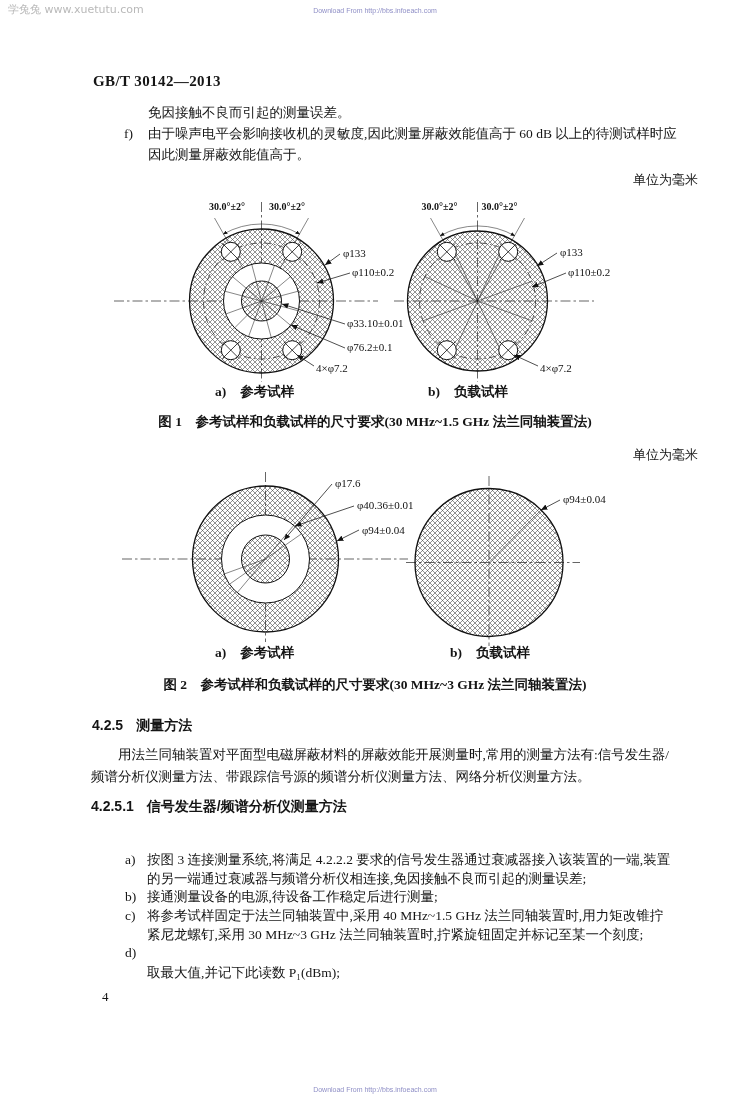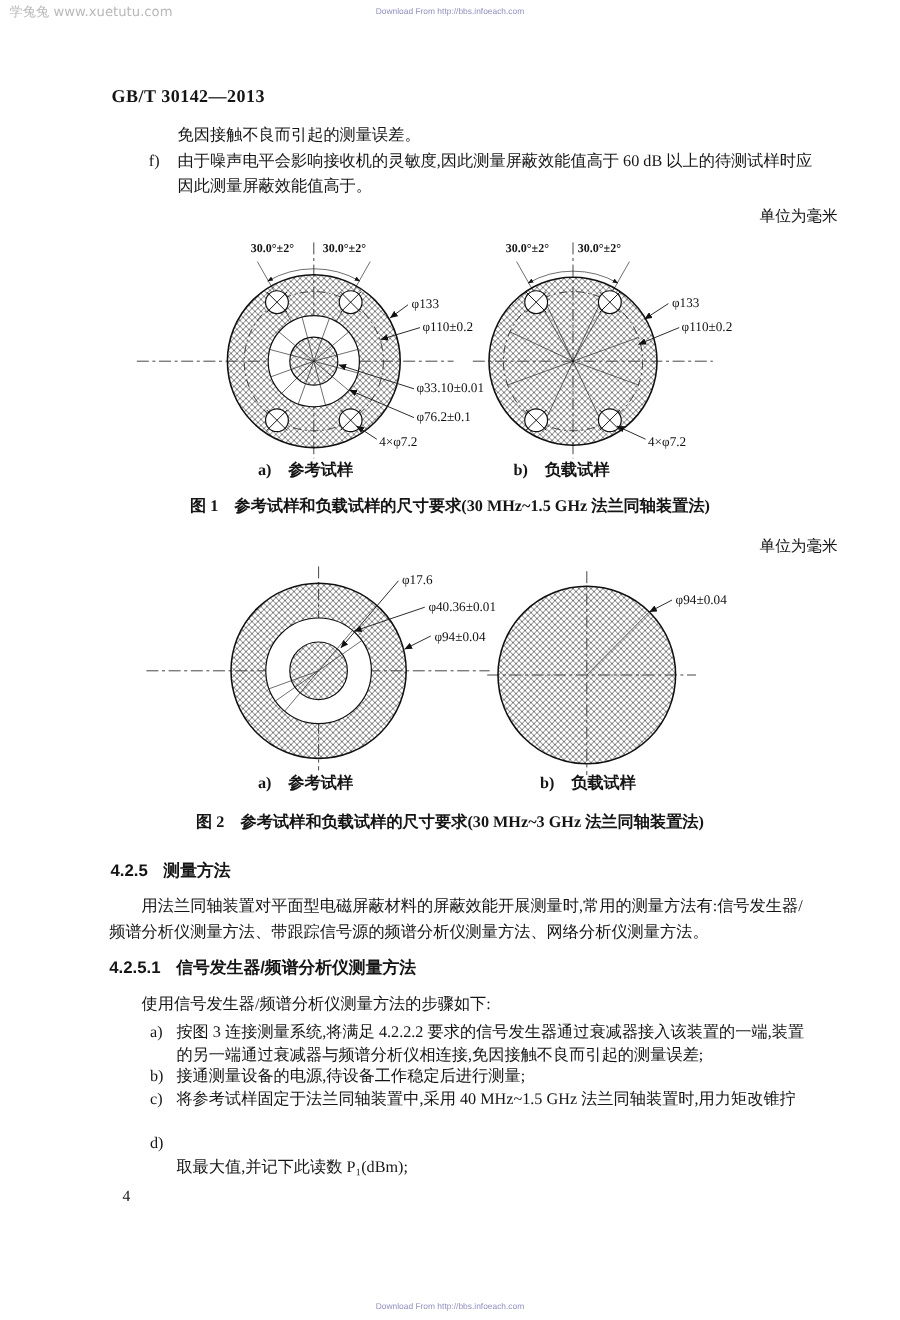--- a/index.html
+++ b/index.html
@@ -217,31 +217,31 @@
     <span>4.2.5</span><span class="numgap"></span><span>测量方法</span>
   </div>
 
   <div class="abs song" style="left:118px;top:748px;">用法兰同轴装置对平面型电磁屏蔽材料的屏蔽效能开展测量时,常用的测量方法有:信号发生器/</div>
   <div class="abs song" style="left:91px;top:770px;">频谱分析仪测量方法、带跟踪信号源的频谱分析仪测量方法、网络分析仪测量方法。</div>
 
   <div class="abs hei" style="left:91px;top:799px;">
     <span>4.2.5.1</span><span class="numgap"></span><span>信号发生器/频谱分析仪测量方法</span>
   </div>
 
-  <div class="abs song" style="left:118px;top:830px;">使用信号发生器/频谱分析仪测量方法的步骤如下:</div>
 
   <div class="abs song" style="left:125px;top:853px;">a)</div>
   <div class="abs song" style="left:147px;top:853px;">按图 3 连接测量系统,将满足 4.2.2.2 要求的信号发生器通过衰减器接入该装置的一端,装置</div>
   <div class="abs song" style="left:147px;top:872px;">的另一端通过衰减器与频谱分析仪相连接,免因接触不良而引起的测量误差;</div>
 
   <div class="abs song" style="left:125px;top:890px;">b)</div>
   <div class="abs song" style="left:147px;top:890px;">接通测量设备的电源,待设备工作稳定后进行测量;</div>
 
   <div class="abs song" style="left:125px;top:909px;">c)</div>
   <div class="abs song" style="left:147px;top:909px;">将参考试样固定于法兰同轴装置中,采用 40 MHz~1.5 GHz 法兰同轴装置时,用力矩改锥拧</div>
+  <div class="abs song" style="left:147px;top:928px;">紧尼龙螺钉,采用 30 MHz~3 GHz 法兰同轴装置时,拧紧旋钮固定并标记至某一个刻度;</div>
 
   <div class="abs song" style="left:125px;top:946px;">d)</div>
   <div class="abs song" style="left:147px;top:966px;">取最大值,并记下此读数 P₁(dBm);</div>
 
   <div class="abs song" style="left:102px;top:990px;font-size:13px;">4</div>
 
   <div class="abs dl-note center-row" style="top:1086px;">Download From http://bbs.infoeach.com</div>
 
 </div>
 

